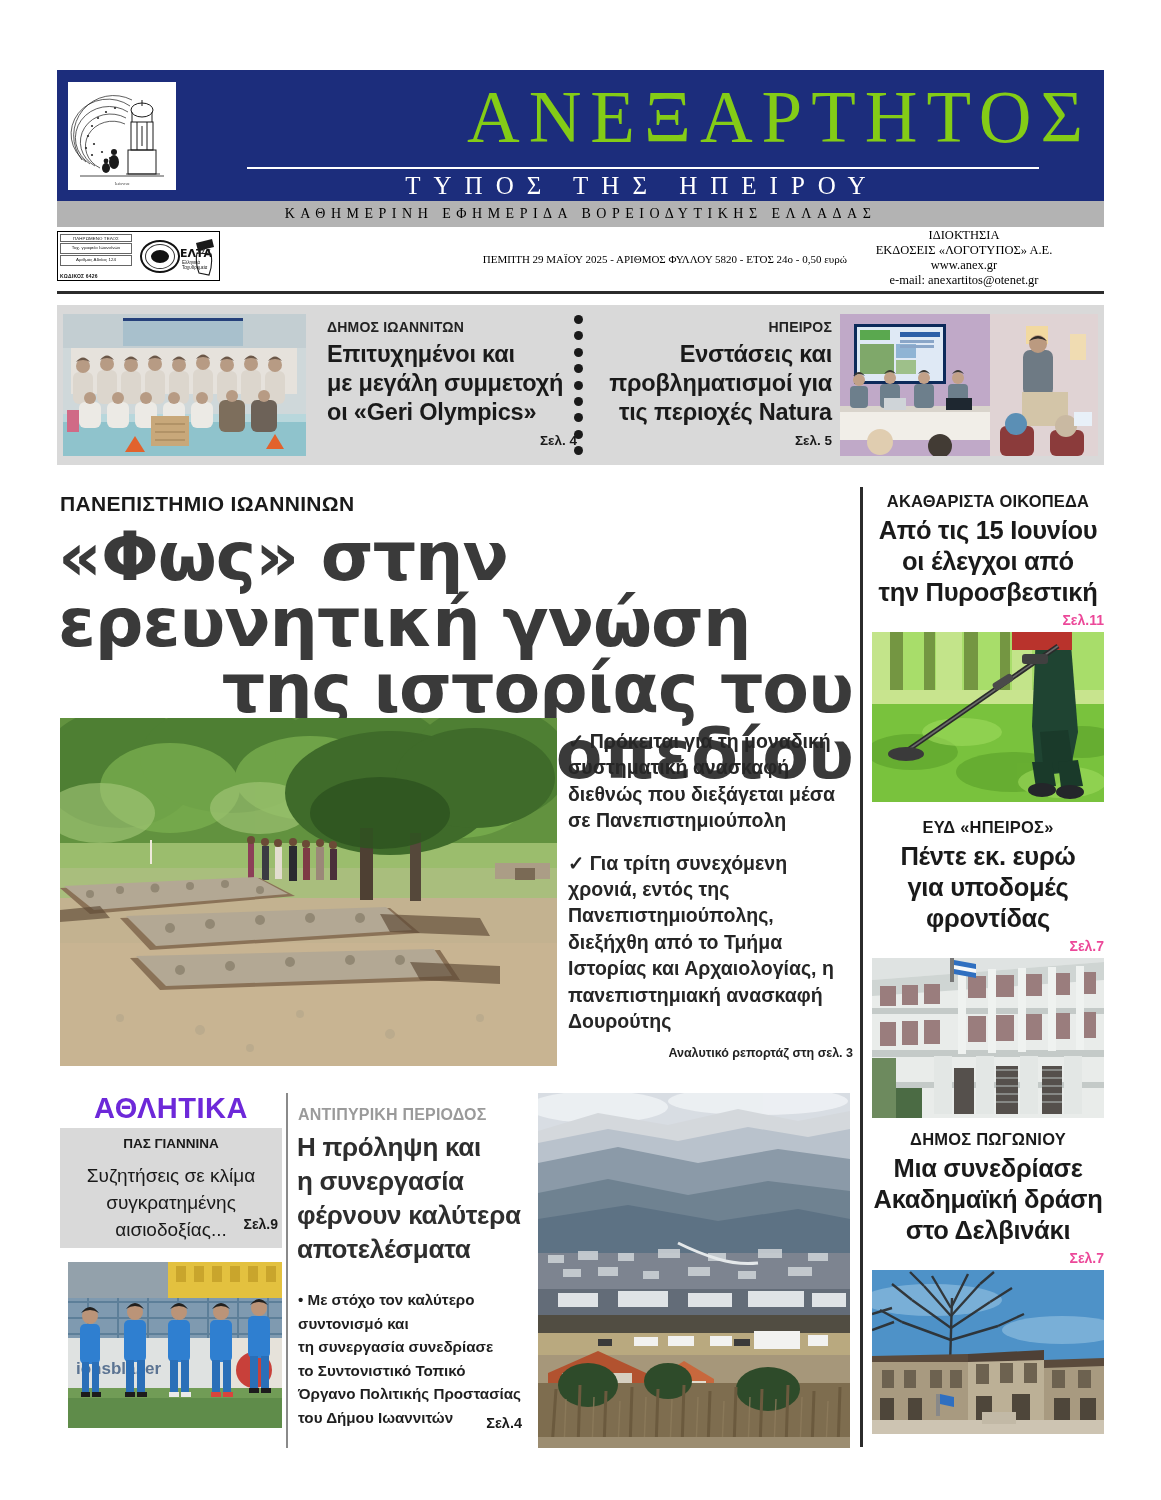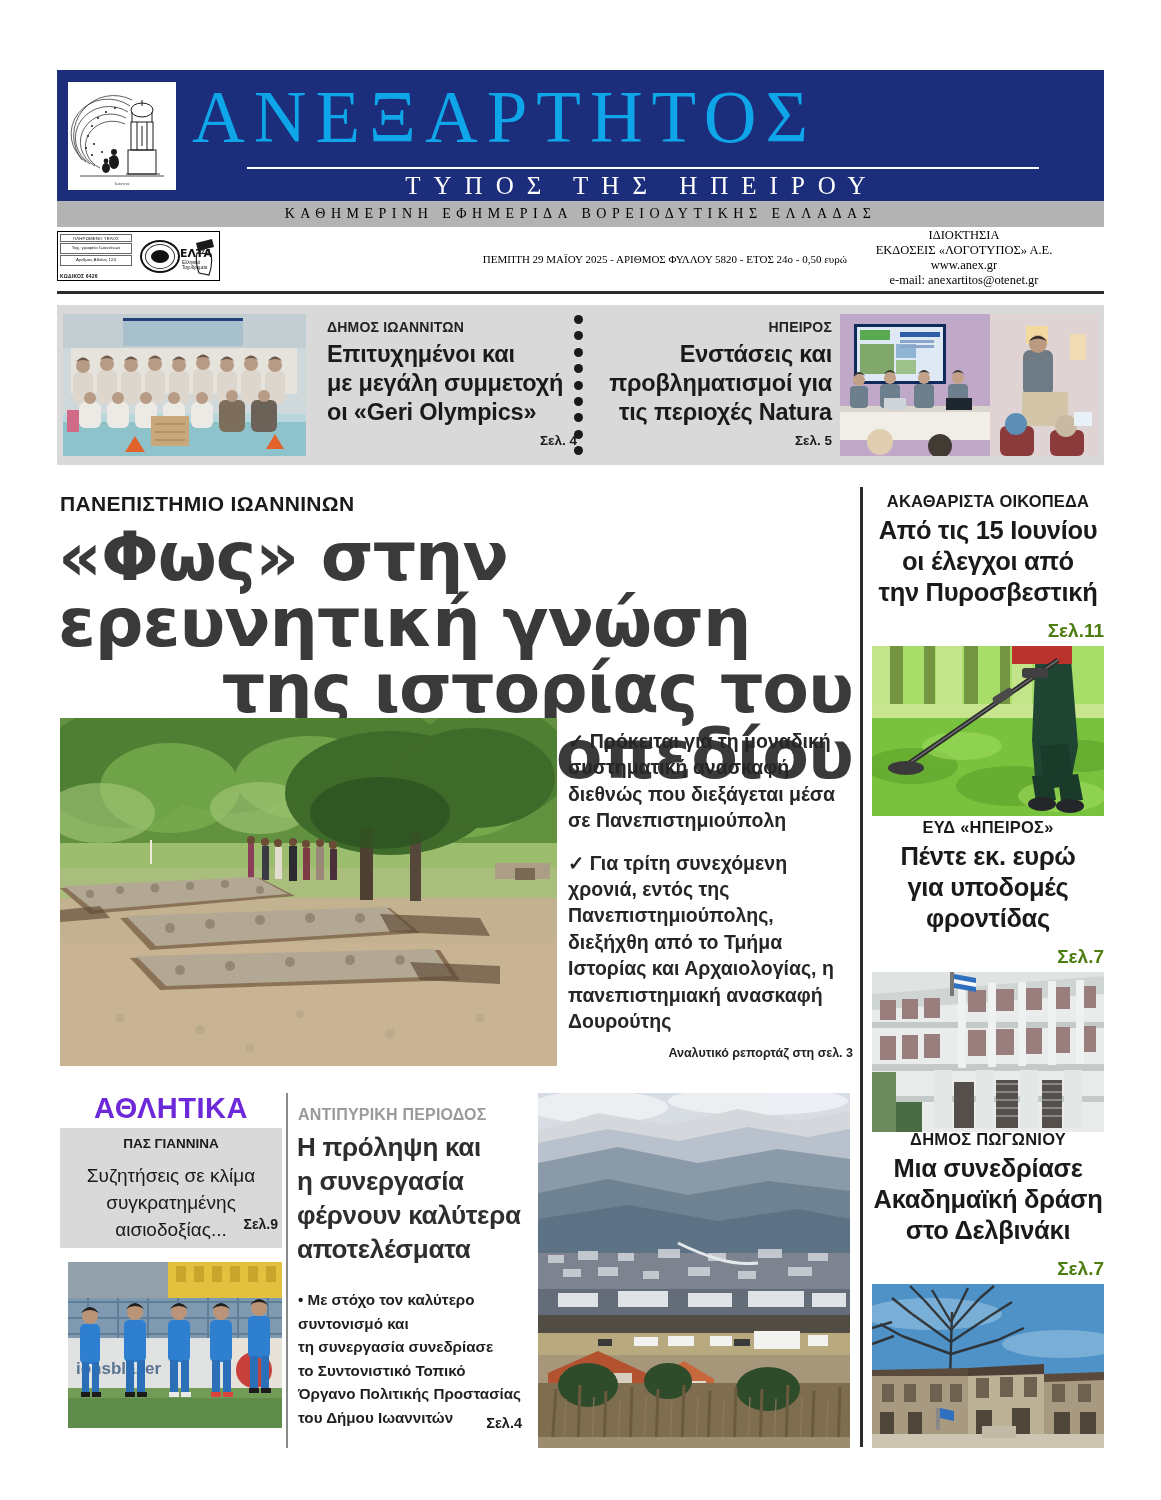--- a/index.html
+++ b/index.html
@@ -29,22 +29,22 @@
     left: 11px; top: 12px;
     width: 108px; height: 108px;
     background: #ffffff;
     overflow: hidden;
   }
   .logo-art { position: absolute; inset: 0; }
   .paper-title {
     position: absolute;
     left: 135px; top: 5px;
     width: 900px;
-    text-align: left;
-    color: #0ea5e9;
+    text-align: right;
+    color: #84cc16;
     font-family: "Liberation Serif", serif;
     font-size: 73px;
     letter-spacing: 9px;
     line-height: 86px;
     font-weight: 400;
     white-space: nowrap;
   }
   .title-rule {
     position: absolute;
     left: 190px; top: 97px;
@@ -187,21 +187,21 @@
   
   .rail { position: absolute; left: 872px; width: 232px; }
   .rail-kicker {
     font-size: 16.5px; font-weight: bold; color: #1a1a1a;
     text-align: center; letter-spacing: .2px; margin-bottom: 4px;
   }
   .rail-head {
     font-size: 25.5px; font-weight: bold; color: #1a1a1a;
     text-align: center; line-height: 31px; letter-spacing: -.3px;
   }
-  .rail-page { font-size: 19px; font-weight: bold; color: #4d7c0f; text-align: right; margin-top: 12px; }
+  .rail-page { font-size: 14px; font-weight: bold; color: #ec4899; text-align: right; margin-top: 4px; }
   .rail-photo { width: 232px; overflow: hidden; }
 
   
   .sports-title {
     position: absolute; left: 60px; top: 1092px; width: 222px;
     text-align: center; font-family: Liberation Sans, sans-serif;
     font-size: 29px; font-weight: bold; color: #6d28d9; letter-spacing: .5px;
   }
   .sports-box {
     position: absolute; left: 60px; top: 1128px;

